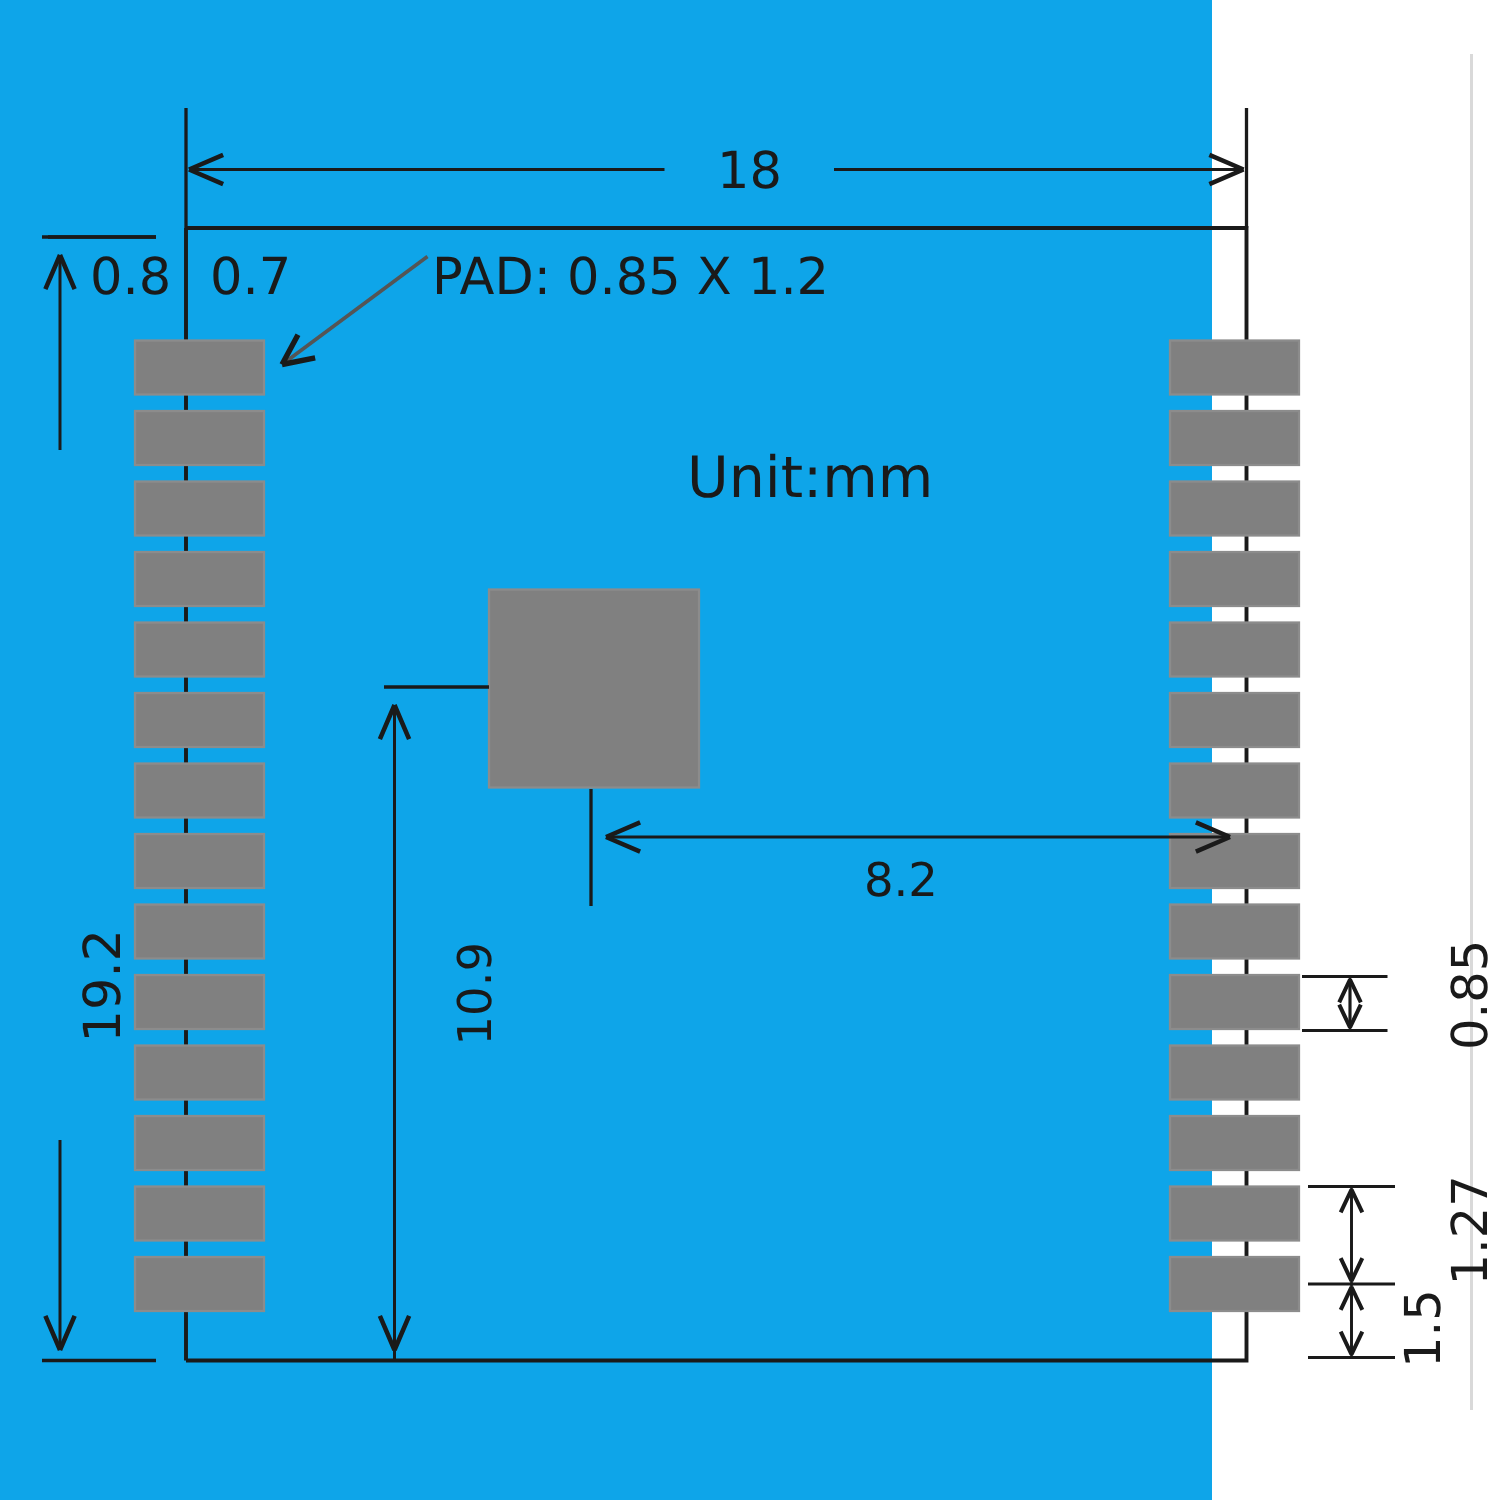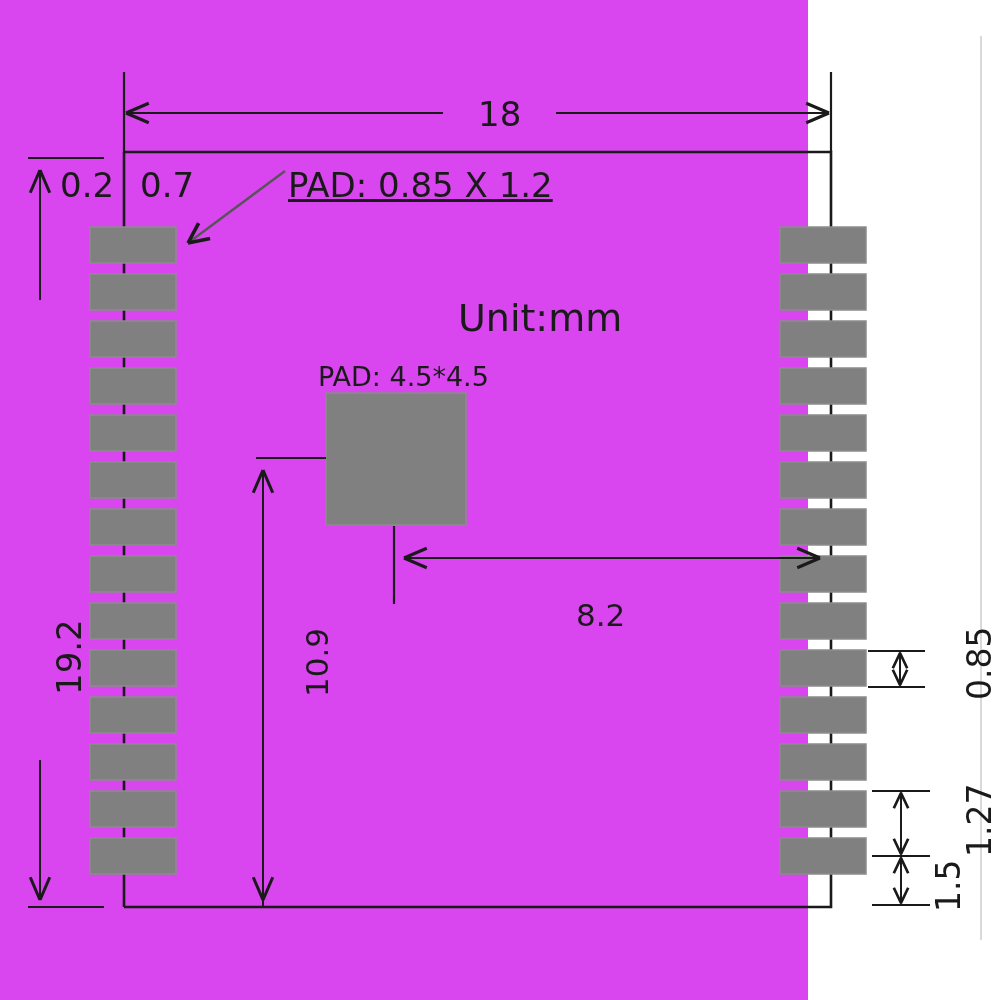--- a/index.html
+++ b/index.html
@@ -10,21 +10,21 @@
   body {
     width: 1000px;
     height: 1000px;
     overflow: hidden;
     font-family: "DejaVu Sans", sans-serif;
   }
   #stage {
     position: relative;
     width: 808px;
     height: 1000px;
-    background: #d946ef;
+    background: #0ea5e9;
   }
   #drawing {
     position: absolute;
     left: 0;
     top: 0;
     width: 1000px;
     height: 1000px;
   }
   .dim-text {
     position: absolute;
@@ -153,33 +153,32 @@
 
     <g>
       <line x1="32" y1="158" x2="104" y2="158" stroke="#1a1a1a" stroke-width="2.2"></line>
     </g>
   </svg>
 
   <span class="dim-text" style="left:478px; top:97px; font-size:34px;">18</span>
 
   <span class="dim-text rot90" style="left:52px; top:695px; font-size:34px;">19.2</span>
 
-  <span class="dim-text" style="left:60px; top:168px; font-size:34px;">0.2</span>
+  <span class="dim-text" style="left:60px; top:168px; font-size:34px;">0.8</span>
 
   <span class="dim-text" style="left:140px; top:168px; font-size:34px;">0.7</span>
 
-  <span class="dim-text" style="left:288px; top:168px; font-size:34px;text-decoration:underline;">PAD:  0.85 X 1.2</span>
+  <span class="dim-text" style="left:288px; top:168px; font-size:34px;">PAD:  0.85 X 1.2</span>
 
   <span class="dim-text" style="left:433px; top:299px; font-size:38px;margin-left:25px;">Unit:mm</span>
 
-  <span class="dim-text" style="left:318px; top:363px; font-size:27px;">PAD:  4.5*4.5</span>
 
   <span class="dim-text rot90" style="left:302px; top:697px; font-size:31px;">10.9</span>
 
-  <span class="dim-text" style="left:576px; top:572px; font-size:31px;margin-top:28px;">8.2</span>
+  <span class="dim-text" style="left:576px; top:572px; font-size:31px;">8.2</span>
 
   <span class="dim-text rot90" style="left:963px; top:700px; font-size:33px;">0.85</span>
 
   <span class="dim-text rot90" style="left:963px; top:857px; font-size:33px;">1.27</span>
 
   <span class="dim-text rot90" style="left:932px; top:912px; font-size:33px;">1.5</span>
 
 </div>
 
 </body></html>

